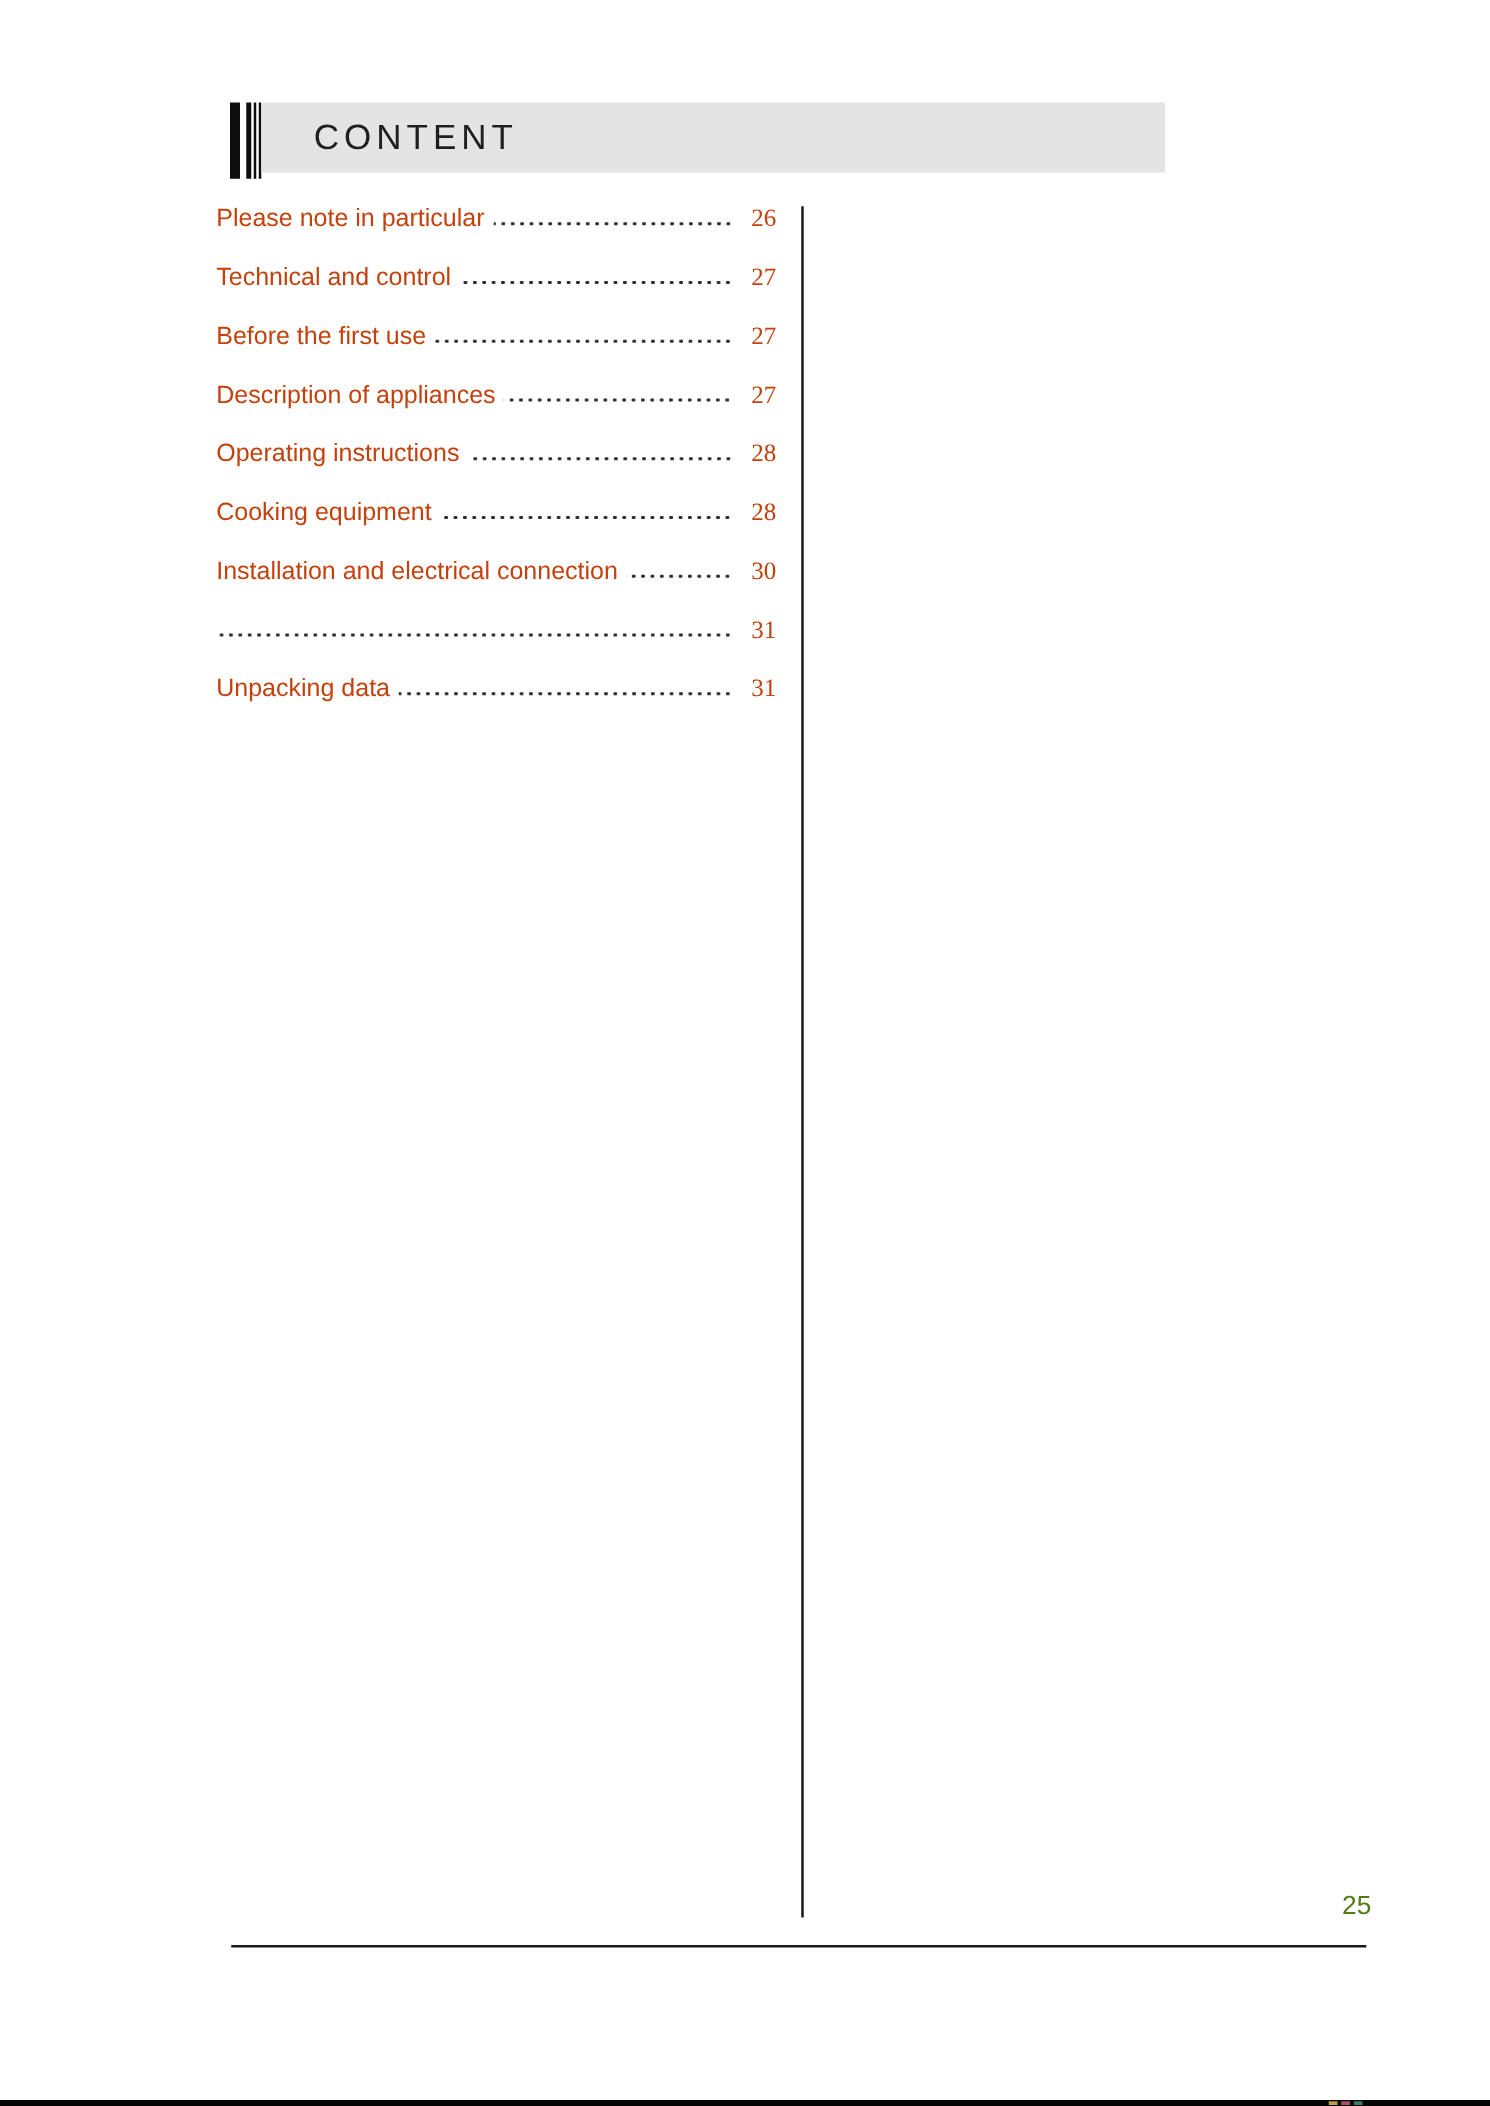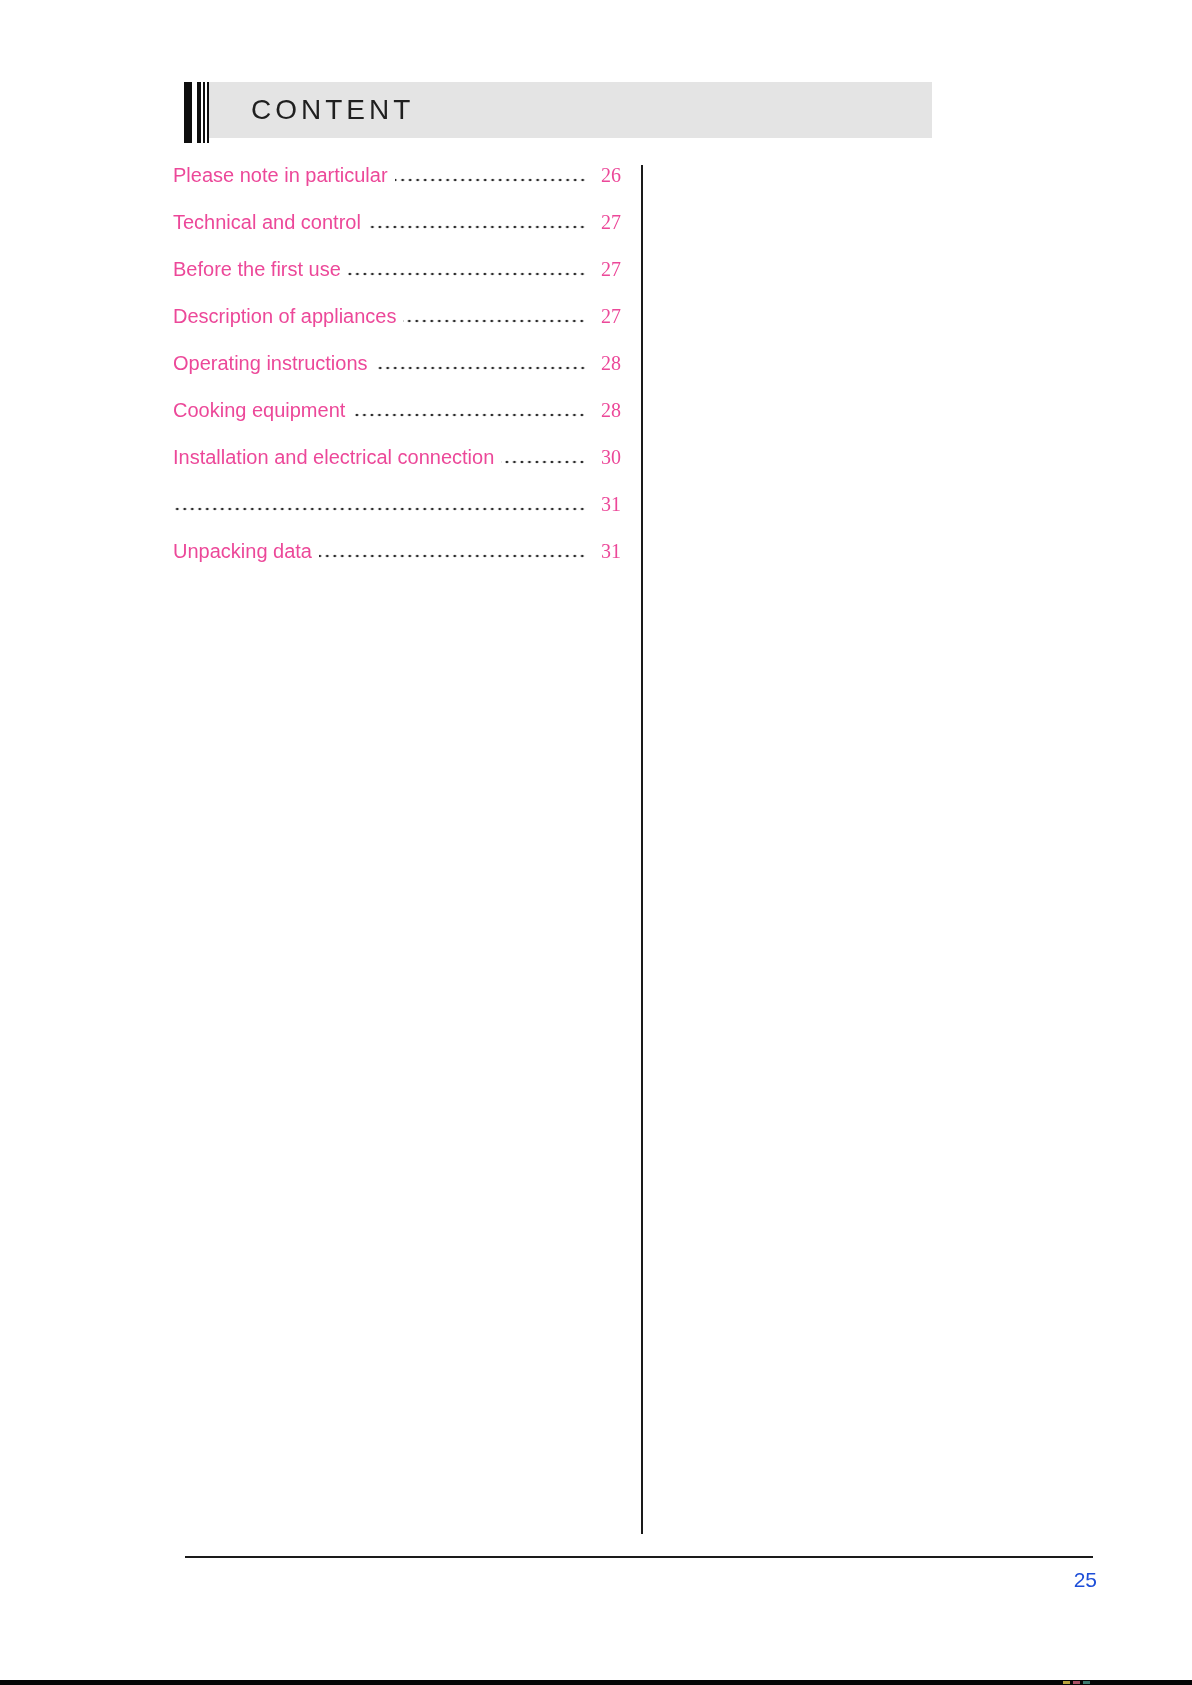--- a/index.html
+++ b/index.html
@@ -52,21 +52,21 @@
     left: 173px;
     top: 163px;
     width: 448px;
   }
   .toc-row {
     display: flex;
     align-items: baseline;
     font-size: 20px;
     line-height: 24px;
     margin-bottom: 23px;
-    color: #ec4899;
+    color: #c2410c;
   }
   .toc-label { white-space: nowrap; padding-right: 5px; }
   .leader {
     flex: 1;
     height: 4px;
     margin: 0 8px 0 2px;
     background-image: radial-gradient(circle, #2a2a2a 1.3px, transparent 1.6px);
     background-size: 7.5px 4px;
     background-repeat: repeat-x;
     background-position: right bottom;
@@ -88,23 +88,23 @@
     top: 1556px;
     width: 908px;
     height: 2px;
     background: #1a1a1a;
   }
 
   
   .page-number {
     position: absolute;
     right: 95px;
-    top: 1568px;
+    top: 1513px;
     font-size: 21px;
-    color: #1d4ed8;
+    color: #4d7c0f;
   }
   .bottom-bar {
     position: absolute;
     left: 0;
     bottom: 0;
     width: 100%;
     height: 5px;
     background: #050505;
   }
   .print-artifact {

